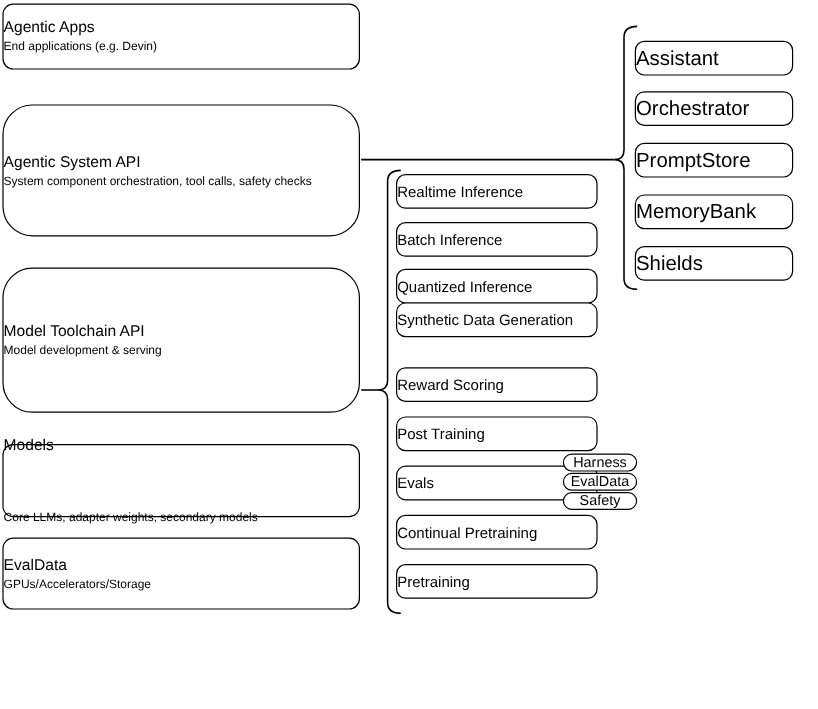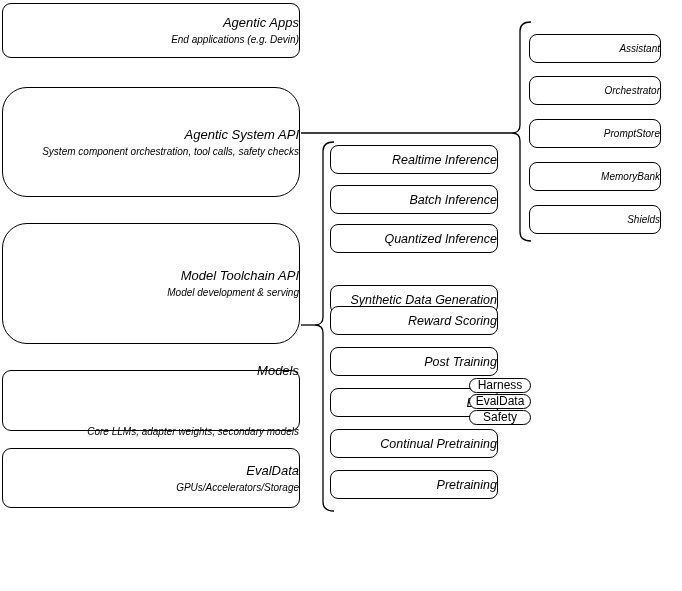--- a/index.html
+++ b/index.html
@@ -3,27 +3,27 @@
 <meta charset="utf-8">
 <style>
   html,body{margin:0;padding:0;background:#ffffff;}
   .canvas{
     position:relative;width:682px;height:591px;background:#ffffff;
     font-family:"Liberation Sans",sans-serif;color:#000;overflow:hidden;
   }
   .box{
     position:absolute;box-sizing:border-box;background:#ffffff;
     border:1.3px solid #000000;display:flex;flex-direction:column;
-    align-items:flex-end;justify-content:center;text-align:center;z-index:2;font-style:italic;
+    align-items:flex-start;justify-content:center;text-align:center;z-index:2;
   }
   .lbox{left:2px;width:298px;}
   .lbox .title{font-size:13px;line-height:15px;white-space:nowrap;}
   .lbox .subtitle{font-size:10px;line-height:12px;margin-top:4px;white-space:nowrap;}
   .mbox{left:330px;width:168px;height:29px;border-radius:8px;font-size:12.5px;white-space:nowrap;}
-  .rbox{left:529px;width:132px;height:29px;border-radius:8px;font-size:10px;white-space:nowrap;}
+  .rbox{left:529px;width:132px;height:29px;border-radius:8px;font-size:17px;white-space:nowrap;}
   .tag{
     position:absolute;left:469px;width:62px;height:15px;box-sizing:border-box;
     background:#ffffff;border:1.3px solid #000000;border-radius:8px;
     display:flex;align-items:center;justify-content:center;
     font-size:12px;line-height:13px;white-space:nowrap;z-index:4;
   }
   .connector-layer{position:absolute;left:0;top:0;z-index:1;pointer-events:none;}
 </style>
 </head>
 <body>
@@ -54,21 +54,21 @@
     <div class="subtitle">Core LLMs, adapter weights, secondary models</div>
   </div>
   <div class="box lbox" style="top:448px;height:60px;border-radius:9px;">
     <div class="title">EvalData</div>
     <div class="subtitle">GPUs/Accelerators/Storage</div>
   </div>
 
   <div class="box mbox" style="top:145px;">Realtime Inference</div>
   <div class="box mbox" style="top:185px;">Batch Inference</div>
   <div class="box mbox" style="top:224px;">Quantized Inference</div>
-  <div class="box mbox" style="top:252px;margin-top:33px;">Synthetic Data Generation</div>
+  <div class="box mbox" style="top:252px;">Synthetic Data Generation</div>
   <div class="box mbox" style="top:306px;">Reward Scoring</div>
   <div class="box mbox" style="top:347px;">Post Training</div>
   <div class="box mbox" style="top:388px;">Evals</div>
   <div class="box mbox" style="top:429px;">Continual Pretraining</div>
   <div class="box mbox" style="top:470px;">Pretraining</div>
 
   <div class="tag" style="top:378px;">Harness</div>
   <div class="tag" style="top:394px;">EvalData</div>
   <div class="tag" style="top:410px;">Safety</div>
 

